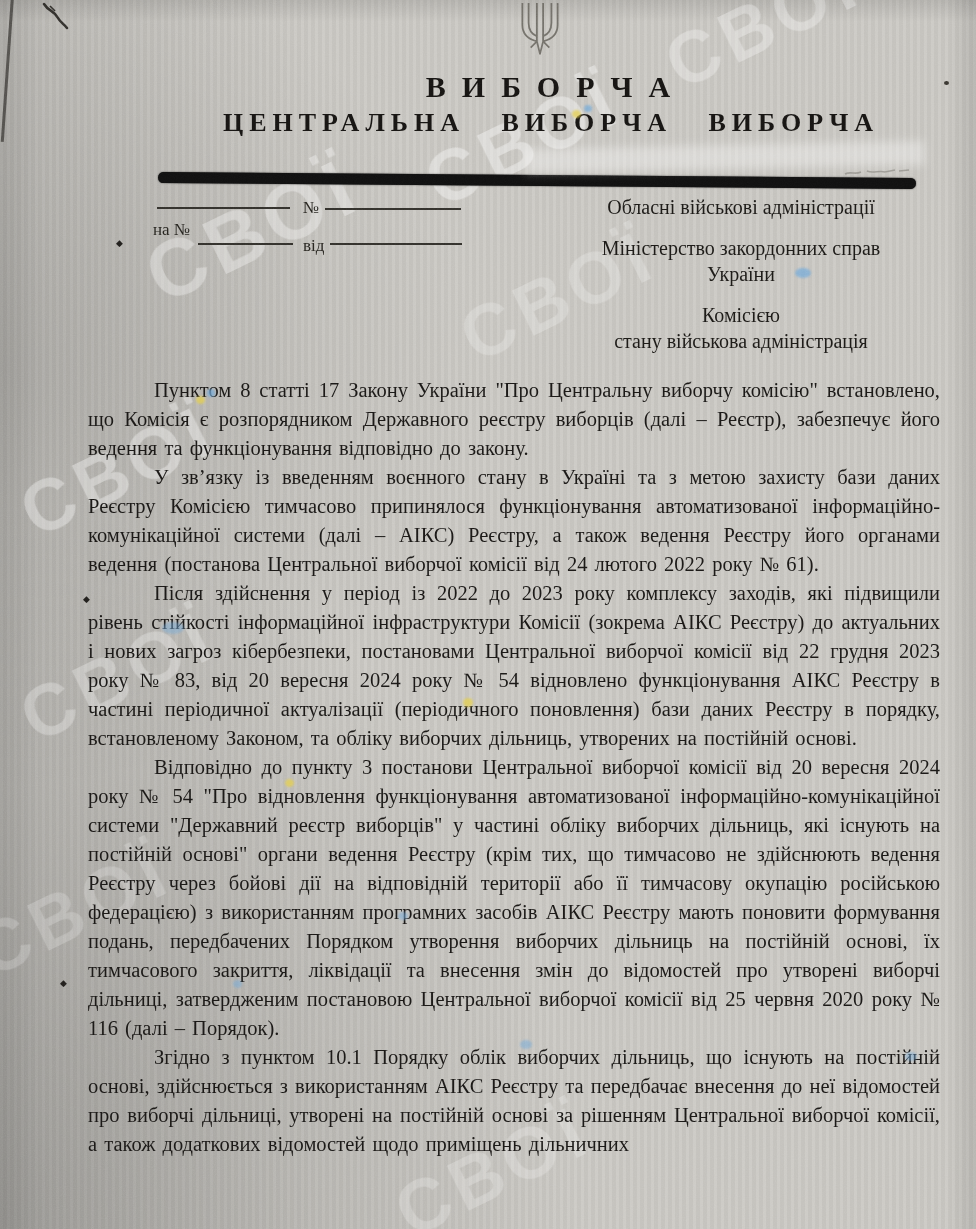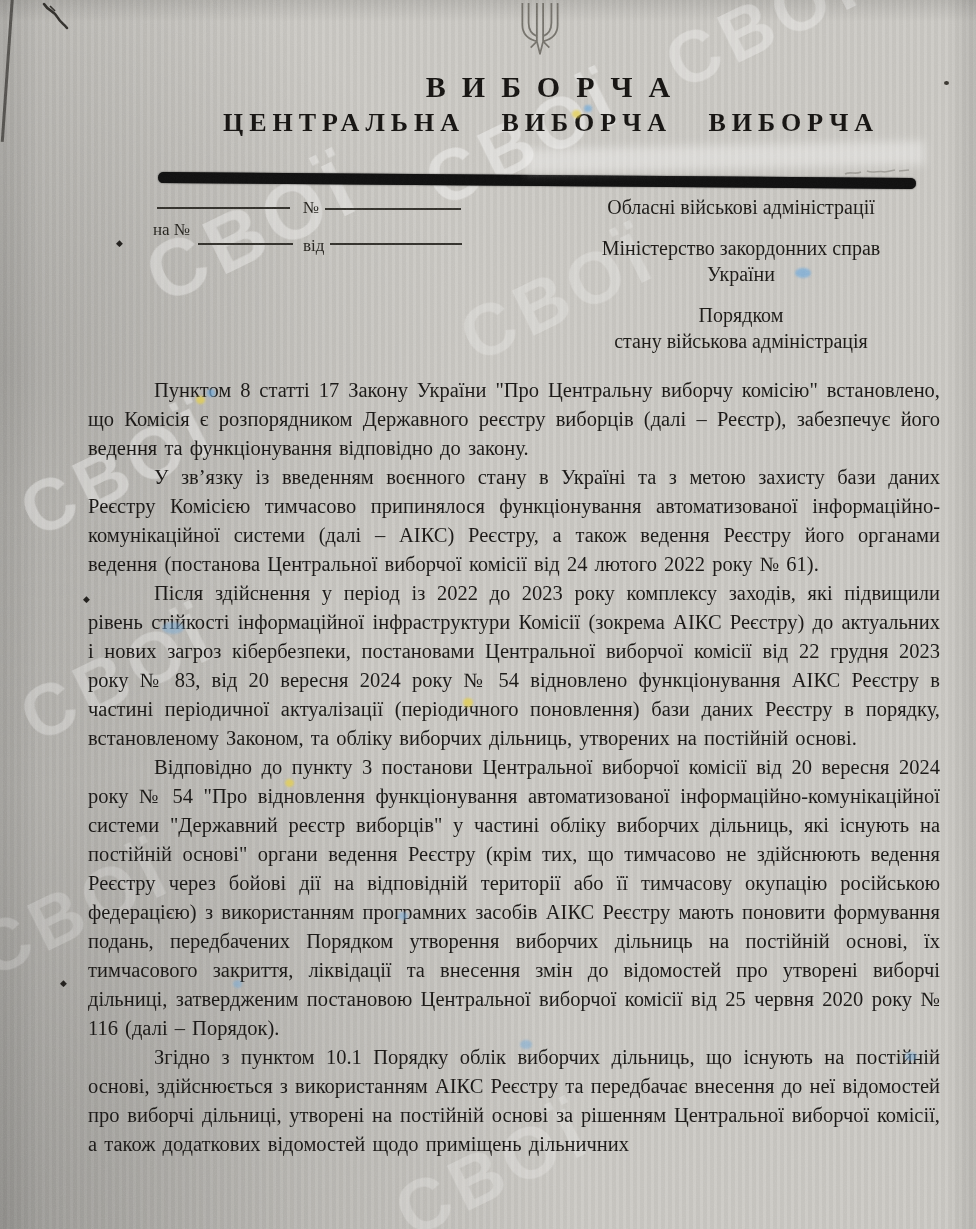--- a/index.html
+++ b/index.html
@@ -119,21 +119,21 @@
 
     <div class="recipients">
       <div class="recipient">
         <div>Обласні військові адміністрації</div>
       </div>
       <div class="recipient">
         <div>Міністерство закордонних справ</div>
         <div>України</div>
       </div>
       <div class="recipient">
-        <div>Порядком</div>
+        <div>Комісією</div>
         <div>стану військова адміністрація</div>
       </div>
     </div>
 
     <div class="body">
         <p><span>Пунктом 8 статті 17 Закону України "Про Центральну виборчу комісію" встановлено, що Комісія є розпорядником Державного реєстру виборців (далі – Реєстр), забезпечує його ведення та функціонування відповідно до закону.</span></p>
         <p><span>У зв’язку із введенням воєнного стану в Україні та з метою захисту бази даних Реєстру Комісією тимчасово припинялося функціонування автоматизованої інформаційно-комунікаційної системи (далі – АІКС) Реєстру, а також ведення Реєстру його органами ведення (постанова Центральної виборчої комісії від 24 лютого 2022 року № 61).</span></p>
         <p><span>Після здійснення у період із 2022 до 2023 року комплексу заходів, які підвищили рівень стійкості інформаційної інфраструктури Комісії (зокрема АІКС Реєстру) до актуальних і нових загроз кібербезпеки, постановами Центральної виборчої комісії від 22 грудня 2023 року № 83, від 20 вересня 2024 року № 54 відновлено функціонування АІКС Реєстру в частині періодичної актуалізації (періодичного поновлення) бази даних Реєстру в порядку, встановленому Законом, </span><span class="it">та обліку виборчих дільниць, утворених на постійній основі.</span></p>
         <p><span>Відповідно до пункту 3 постанови Центральної виборчої комісії від 20 вересня 2024 року № 54 "Про відновлення функціонування автоматизованої інформаційно-комунікаційної системи "Державний реєстр виборців" у частині обліку виборчих дільниць, які існують на постійній основі" органи ведення Реєстру (крім тих, що тимчасово не здійснюють ведення Реєстру через бойові дії на відповідній території або її тимчасову окупацію російською федерацією) з використанням програмних засобів АІКС Реєстру мають поновити формування подань, передбачених Порядком утворення виборчих дільниць на постійній основі, їх тимчасового закриття, ліквідації та внесення змін до відомостей про утворені виборчі дільниці, затвердженим постановою Центральної виборчої комісії від 25 червня 2020 року № 116 (далі – Порядок).</span></p>
         <p><span>Згідно з пунктом 10.1 Порядку облік виборчих дільниць, що існують на постійній основі, здійснюється з використанням АІКС Реєстру та передбачає внесення до неї відомостей </span><span class="it">про виборчі дільниці, утворені на постійній основі</span><span> за рішенням Центральної виборчої комісії, а також </span><span class="it">додаткових відомостей щодо приміщень</span><span> дільничних</span></p>

